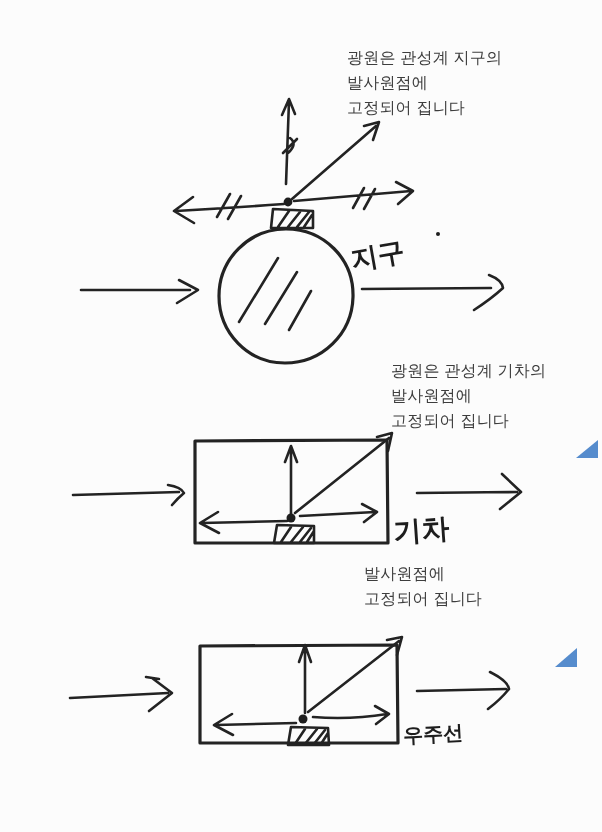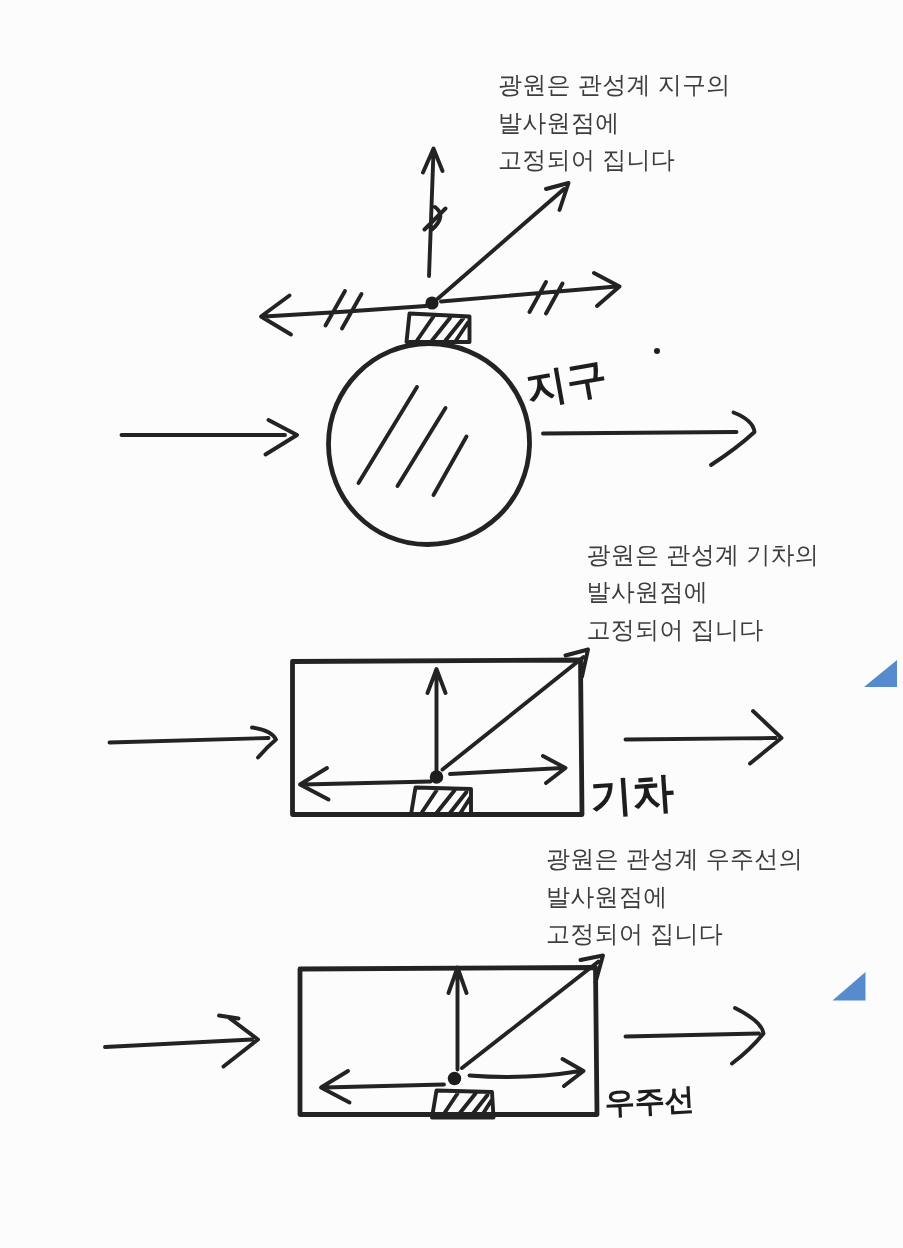--- a/index.html
+++ b/index.html
@@ -87,31 +87,30 @@
       <path class="ink" d="M288,745 L291,727 L328,728 L329,745 M288,745 L329,745 M295,744 L305,729 M305,744 L317,729 M314,744 L325,730 M321,744 L328,733"></path>
       <circle class="filldot" cx="303" cy="719" r="4.5"></circle>
       <path class="ink" d="M417,691 L506,689 M490,672 Q508,681 509,689 Q500,700 488,709"></path>
       <text class="handwrite" x="403" y="741" font-size="20" transform="rotate(-3 430 733)">우주선</text>
     </g>
 
     <path class="blue-tri" d="M576,458 L598,458 L598,440 Z"></path>
     <path class="blue-tri" d="M555,667 L577,667 L577,648 Z"></path>
   </svg>
 
-  <div class="caption" style="left:332px;top:45px;">
+  <div class="caption" style="left:347px;top:45px;">
     <div>광원은 관성계 지구의</div>
     <div>발사원점에</div>
     <div>고정되어 집니다</div>
   </div>
 
   <div class="caption" style="left:357px;top:358px;margin-left:34px;">
     <div>광원은 관성계 기차의</div>
     <div>발사원점에</div>
     <div>고정되어 집니다</div>
   </div>
 
   <div class="caption" style="left:364px;top:561px;">
-    <div>광원은 관성계 우주선의</div>
     <div>발사원점에</div>
     <div>고정되어 집니다</div>
   </div>
 
 </div>
 
 </body></html>

